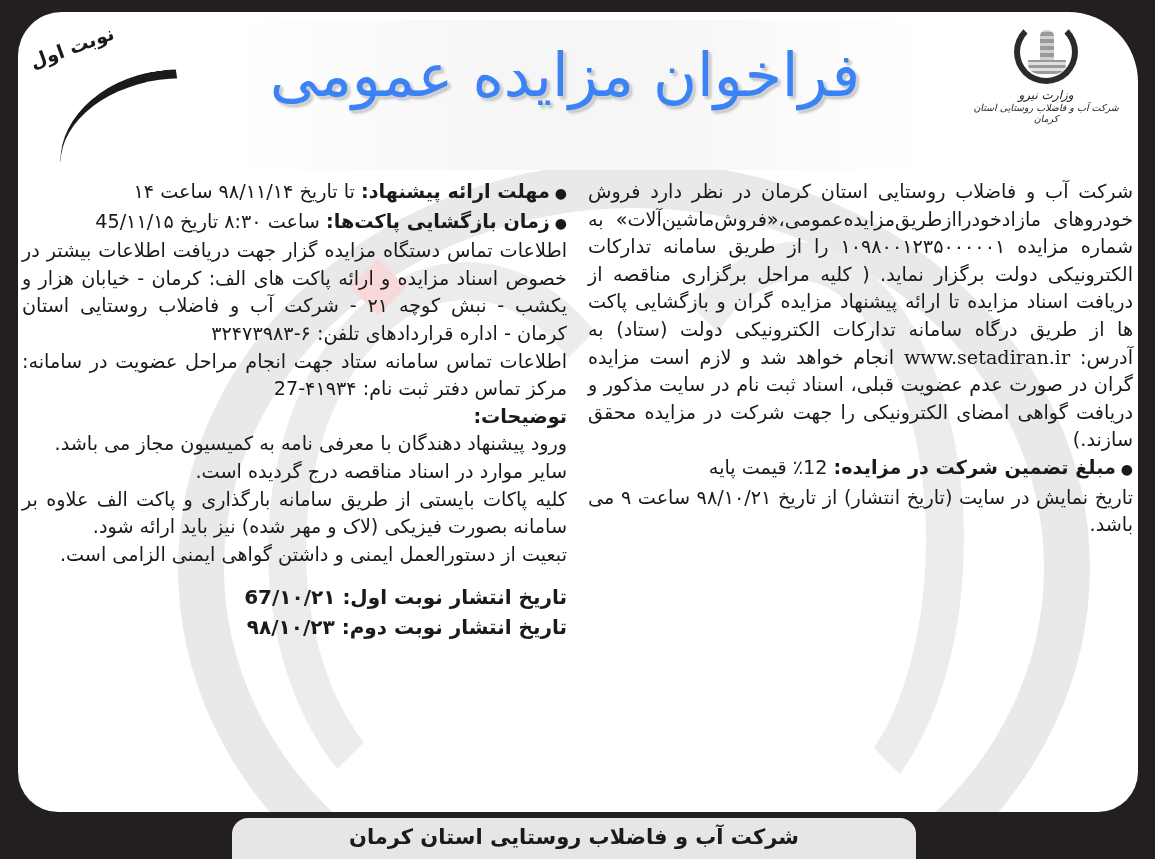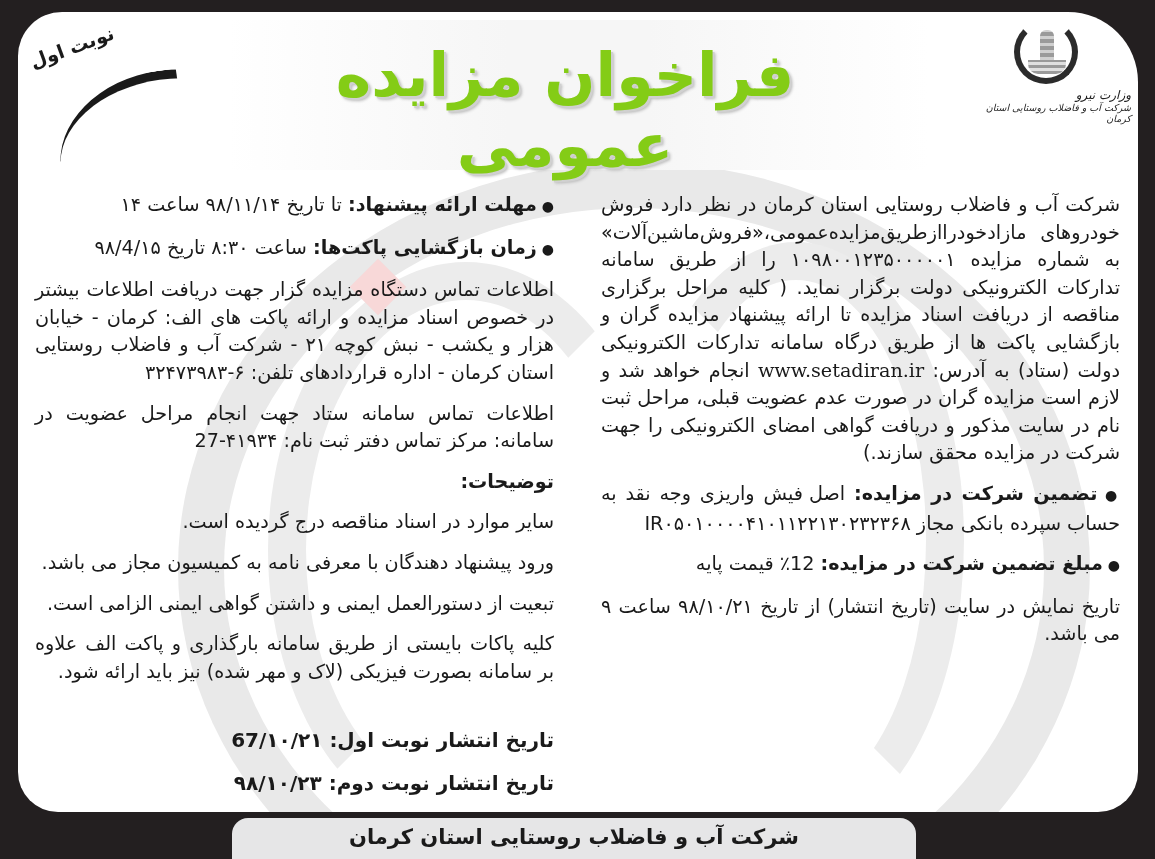--- a/index.html
+++ b/index.html
@@ -29,41 +29,41 @@
   .wm-diamond {
     left: 340px; top: 255px; width: 40px; height: 40px; background: #f8d8d8;
     transform: rotate(45deg);
   }
   .header-band {
     position: absolute; left: 210px; top: 8px; width: 700px; height: 150px;
     background: linear-gradient(90deg, #fff 0%, #f6f6f6 40%, #f6f6f6 60%, #fff 100%);
   }
 
   
-  .logo { position: absolute; right: 24px; top: 20px; width: 170px; direction: rtl; }
+  .logo { position: absolute; right: 24px; top: 20px; width: 170px; text-align: center; direction: rtl; }
   .logo-emblem {
     width: 64px; height: 64px; margin: 0 auto; border-radius: 50%;
     border: 6px solid #2b2b2b; border-top-color: transparent; box-sizing: border-box;
     position: relative;
   }
   .logo-emblem .wheat {
     position: absolute; left: 20px; top: 4px; width: 14px; height: 34px;
     background: repeating-linear-gradient(0deg, #9a9a9a 0 4px, #d0d0d0 4px 7px); border-radius: 6px 6px 2px 2px;
   }
   .logo-emblem .waves {
     position: absolute; left: 8px; top: 34px; width: 38px; height: 14px;
     background: repeating-linear-gradient(0deg, #9a9a9a 0 3px, #e0e0e0 3px 6px); border-radius: 0 0 10px 10px;
   }
   .logo-ministry { font-size: 12px; font-style: italic; color: #222; margin-top: 4px; font-family: "DejaVu Serif", serif; }
   .logo-company { font-size: 9.5px; font-style: italic; color: #222; font-family: "DejaVu Serif", serif; }
 
   
   .title {
     position: absolute; left: 220px; top: 40px; width: 690px; text-align: center; direction: rtl;
-    font-size: 60px; font-weight: 700; color: #84cc16; letter-spacing: -1px;
+    font-size: 60px; font-weight: 400; color: #3b82f6; letter-spacing: -1px;
     font-family: "DejaVu Sans", sans-serif;
     text-shadow: 2px 2px 0 #d0d0d0, 3px 3px 3px #bbb;
   }
 
   
   .nobat {
     position: absolute; left: 28px; top: 36px; transform: rotate(-20deg);
     font-size: 19px; font-weight: bold; color: #1a1a1a; direction: rtl;
   }
   .nobat-arc {
@@ -73,21 +73,21 @@
   }
 
   
   .col {
     position: absolute; direction: rtl; text-align: justify; text-align-last: right;
     font-size: 19.2px; line-height: 27.6px; color: #1a1a1a;
     font-family: "DejaVu Sans", sans-serif;
   }
   .col-right { right: 22px; top: 178px; width: 545px; }
   .col-left { left: 22px; top: 178px; width: 545px; }
-  .col p { margin: 13px; }
+  .col p { margin: 0; }
   .b { font-weight: bold; }
   .bullet::before { content: "\25CF\00a0"; font-size: 14px; }
   .latin { font-family: "DejaVu Serif", serif; direction: ltr; unicode-bidi: embed; }
   .gap { height: 14px; }
   .pub { font-weight: bold; font-size: 20px; line-height: 30px; }
 
   
   .footer {
     position: absolute; left: 232px; top: 818px; width: 684px; height: 60px;
     background: #e6e6e7; border-radius: 16px 16px 0 0; text-align: center; direction: rtl;
@@ -116,50 +116,45 @@
 
 <div class="title">فراخوان مزایده عمومی</div>
 
 <div class="nobat">نوبت اول</div>
 <div class="nobat-arc"></div>
 
 <div class="col col-right">
   <p>
     <span>شرکت آب و فاضلاب روستایی استان کرمان در نظر دارد فروش خودروهای مازادخودرا‌ازطریق‌مزایده‌عمومی،«فروش‌ماشین‌آلات» به شماره مزایده ۱۰۹۸۰۰۱۲۳۵۰۰۰۰۰۱ را از طریق سامانه تدارکات الکترونیکی دولت برگزار نماید. ( کلیه مراحل برگزاری مناقصه از دریافت اسناد مزایده تا ارائه پیشنهاد مزایده گران و بازگشایی پاکت ها از طریق درگاه سامانه تدارکات الکترونیکی دولت (ستاد) به آدرس:</span>
     <span class="latin">www.setadiran.ir</span>
-    <span>انجام خواهد شد و لازم است مزایده گران در صورت عدم عضویت قبلی، مراحل ثبت نام در سایت مذکور و دریافت گواهی امضای الکترونیکی را جهت شرکت در مزایده محقق سازند.)</span>
-  </p>
-  <p>
-    <span class="b bullet">تضمین شرکت در مزایده:</span>
-    <span>اصل فیش واریزی وجه نقد به حساب سپرده بانکی مجاز</span>
-    <span>IR۰۵۰۱۰۰۰۰۴۱۰۱۱۲۲۱۳۰۲۳۲۳۶۸</span>
+    <span>انجام خواهد شد و لازم است مزایده گران در صورت عدم عضویت قبلی، اسناد ثبت نام در سایت مذکور و دریافت گواهی امضای الکترونیکی را جهت شرکت در مزایده محقق سازند.)</span>
   </p>
   <p>
     <span class="b bullet">مبلغ تضمین شرکت در مزایده:</span>
     <span>12٪ قیمت پایه</span>
   </p>
   <p>تاریخ نمایش در سایت (تاریخ انتشار) از تاریخ ۹۸/۱۰/۲۱ ساعت ۹ می باشد.</p>
 </div>
 
 <div class="col col-left">
   <p>
     <span class="b bullet">مهلت ارائه پیشنهاد:</span>
     <span>تا تاریخ ۹۸/۱۱/۱۴ ساعت ۱۴</span>
   </p>
   <p>
     <span class="b bullet">زمان بازگشایی پاکت‌ها:</span>
-    <span>ساعت ۸:۳۰ تاریخ ۹۸/4/۱۵</span>
+    <span>ساعت ۸:۳۰ تاریخ 45/۱۱/۱۵</span>
   </p>
   <p>اطلاعات تماس دستگاه مزایده گزار جهت دریافت اطلاعات بیشتر در خصوص اسناد مزایده و ارائه پاکت های الف: کرمان - خیابان هزار و یکشب - نبش کوچه ۲۱ - شرکت آب و فاضلاب روستایی استان کرمان - اداره قراردادهای تلفن: ۶-۳۲۴۷۳۹۸۳</p>
   <p>اطلاعات تماس سامانه ستاد جهت انجام مراحل عضویت در سامانه: مرکز تماس دفتر ثبت نام: ۴۱۹۳۴-27</p>
   <p class="b">توضیحات:</p>
+  <p>ورود پیشنهاد دهندگان با معرفی نامه به کمیسیون مجاز می باشد.</p>
   <p>سایر موارد در اسناد مناقصه درج گردیده است.</p>
-  <p>ورود پیشنهاد دهندگان با معرفی نامه به کمیسیون مجاز می باشد.</p>
+  <p>کلیه پاکات بایستی از طریق سامانه بارگذاری و پاکت الف علاوه بر سامانه بصورت فیزیکی (لاک و مهر شده) نیز باید ارائه شود.</p>
   <p>تبعیت از دستورالعمل ایمنی و داشتن گواهی ایمنی الزامی است.</p>
-  <p>کلیه پاکات بایستی از طریق سامانه بارگذاری و پاکت الف علاوه بر سامانه بصورت فیزیکی (لاک و مهر شده) نیز باید ارائه شود.</p>
   <div class="gap"></div>
   <p class="pub">
     <span>تاریخ انتشار نوبت اول:</span>
     <span>67/۱۰/۲۱</span>
   </p>
   <p class="pub">
     <span>تاریخ انتشار نوبت دوم:</span>
     <span>۹۸/۱۰/۲۳</span>
   </p>
 </div>

